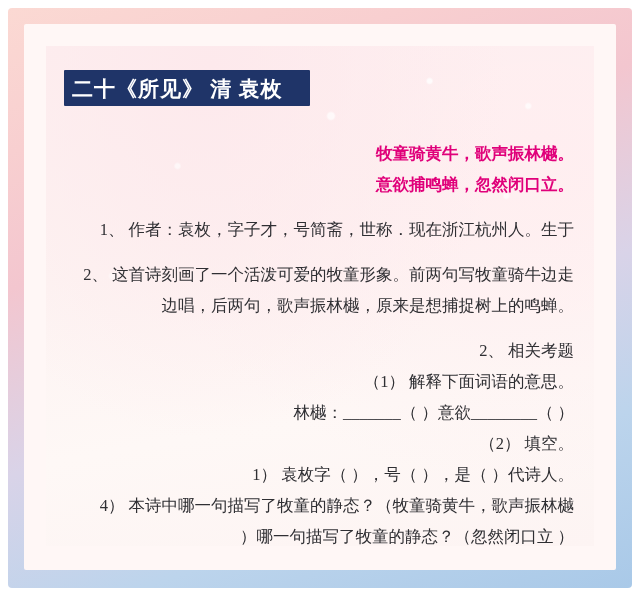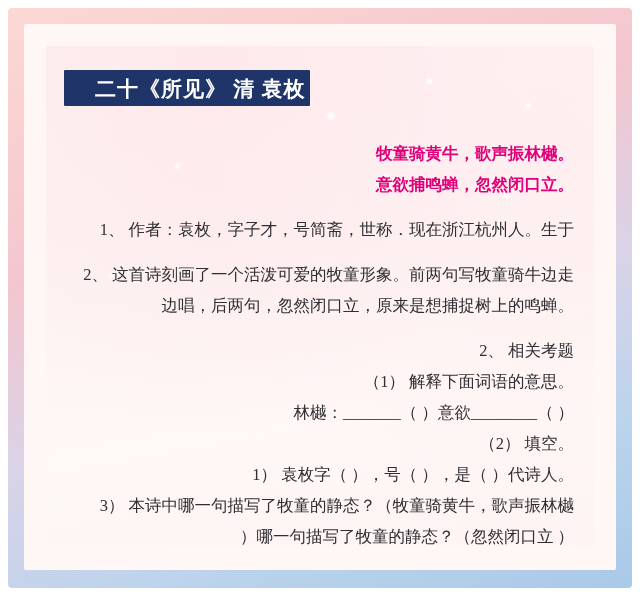--- a/index.html
+++ b/index.html
@@ -78,21 +78,20 @@
     top: 28px;
     width: 260px;
     height: 30px;
     line-height: 30px;
     color: #ffffff;
     font-size: 21px;
     font-weight: bold;
     font-family: "Liberation Serif", serif;
     letter-spacing: 1px;
     white-space: nowrap;
-    margin-left: 23px;
   }
   .body-text {
     position: absolute;
     left: 26px;
     top: 92px;
     right: 20px;
     text-align: right;
   }
   .line {
     font-size: 16.5px;
@@ -118,26 +117,26 @@
       <div class="card">
 
         <div class="title-bar"></div>
         <div class="title-text">二十《所见》 清 袁枚</div>
 
         <div class="body-text">
           <div class="line poem">牧童骑黄牛，歌声振林樾。</div>
           <div class="line poem">意欲捕鸣蝉，忽然闭口立。</div>
           <div class="line gap-top">1、 作者：袁枚，字子才，号简斋，世称．现在浙江杭州人。生于</div>
           <div class="line gap-top">2、 这首诗刻画了一个活泼可爱的牧童形象。前两句写牧童骑牛边走</div>
-          <div class="line">边唱，后两句，忽然闭口立，原来是想捕捉树上的鸣蝉。</div>
+          <div class="line">边唱，后两句，歌声振林樾，原来是想捕捉树上的鸣蝉。</div>
           <div class="line gap-top">2、 相关考题</div>
           <div class="line">（1） 解释下面词语的意思。</div>
           <div class="line">林樾：_______（ ）意欲________（ ）</div>
           <div class="line">（2） 填空。</div>
           <div class="line">1） 袁枚字（ ），号（ ），是（ ）代诗人。</div>
-          <div class="line">3） 本诗中哪一句描写了牧童的静态？（牧童骑黄牛，歌声振林樾</div>
+          <div class="line">4） 本诗中哪一句描写了牧童的静态？（牧童骑黄牛，歌声振林樾</div>
           <div class="line">）哪一句描写了牧童的静态？（忽然闭口立 ）</div>
         </div>
 
       </div>
     </div>
   </div>
 </div>
 
 </body></html>

